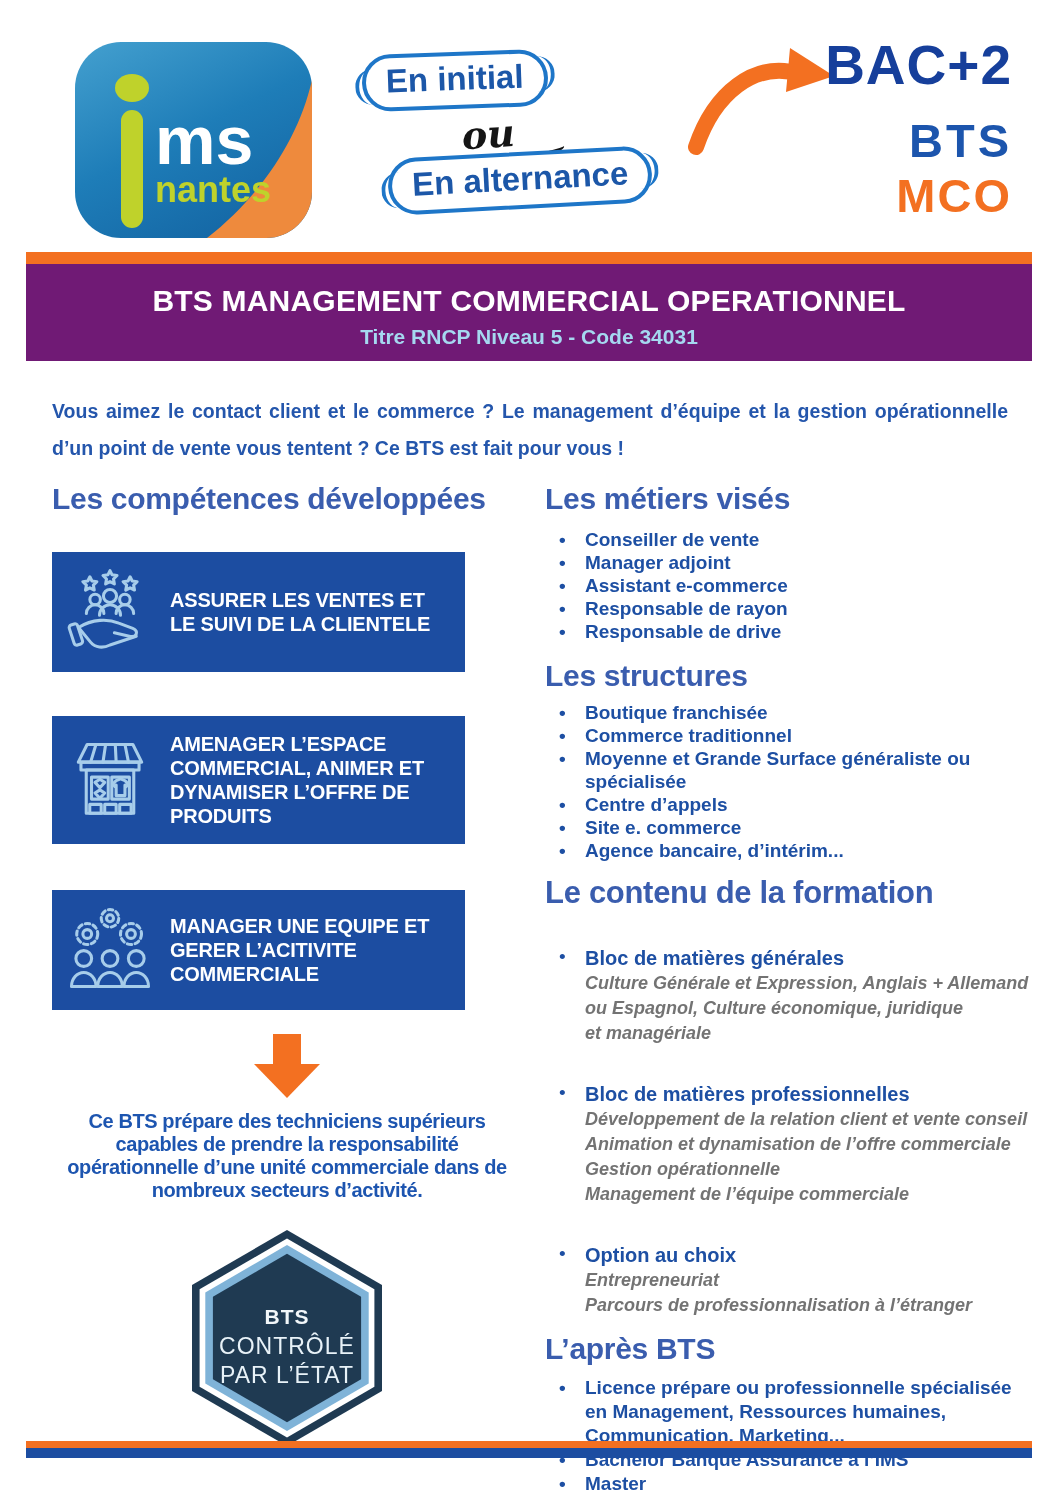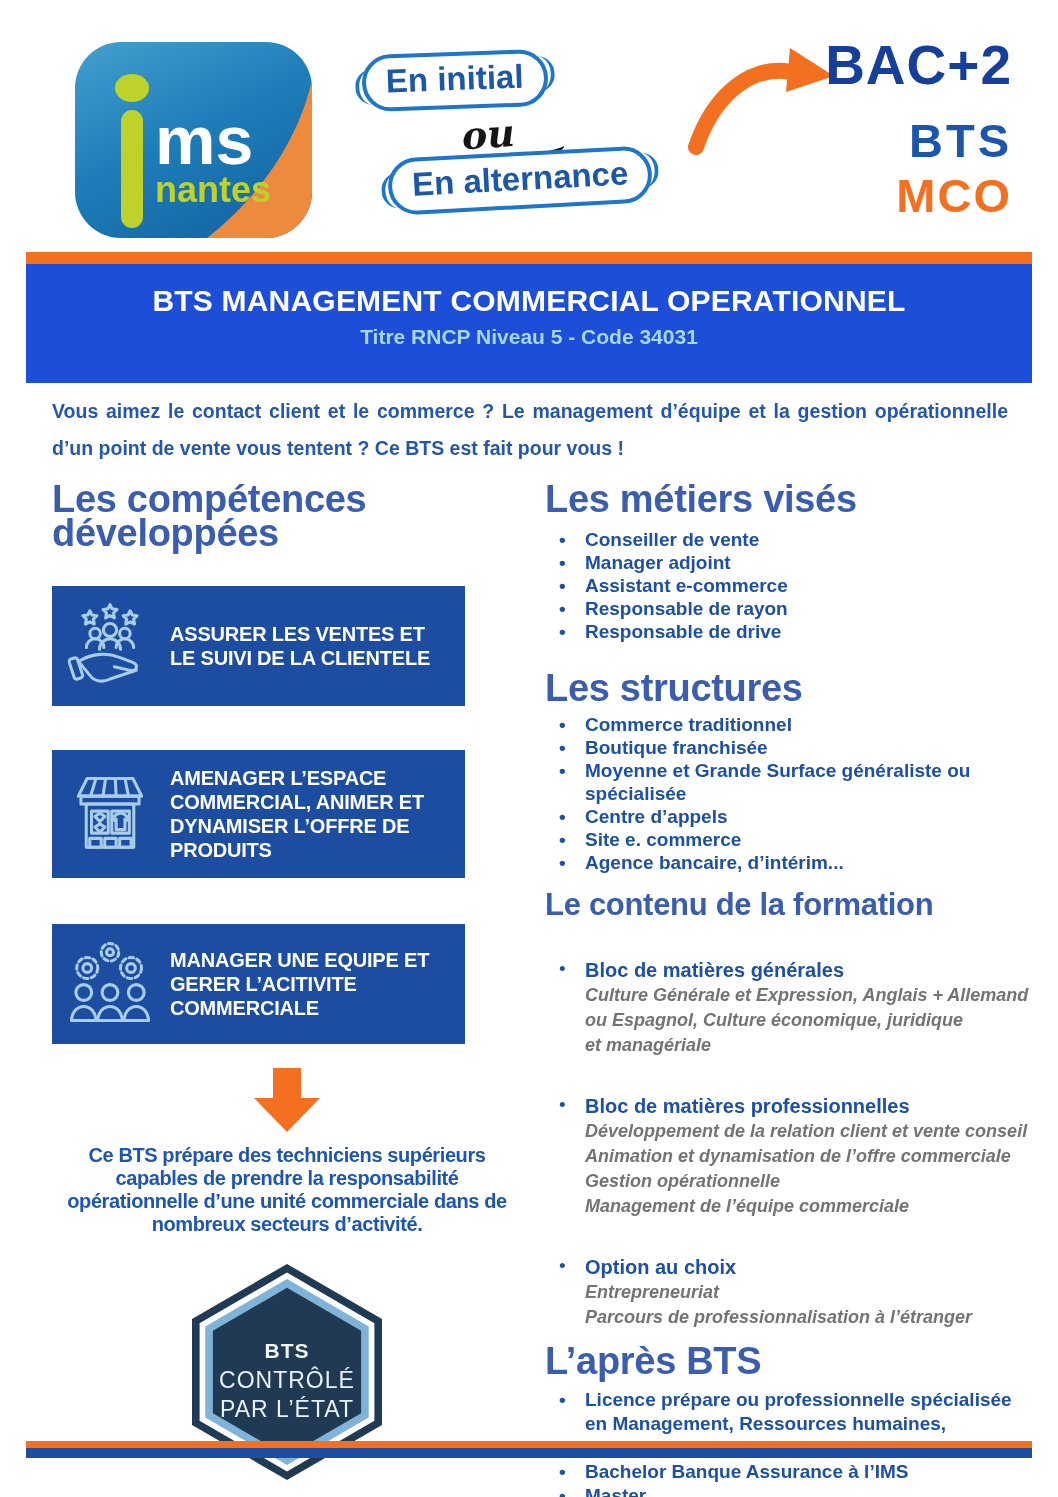--- a/index.html
+++ b/index.html
@@ -22,32 +22,32 @@
       border-radius:50% / 100%;transform:rotate(-7deg);margin:-6px 0 0 -18px;}
   .top-arrow{position:absolute;left:686px;top:32px;}
   .degree{position:absolute;right:46px;top:38px;text-align:right;line-height:1;}
   .bac{font-size:55px;font-weight:800;color:#163F9B;letter-spacing:1px;}
   .bts{font-size:47px;font-weight:800;color:#1C55AD;letter-spacing:3px;margin-top:24px;}
   .mco{font-size:47px;font-weight:800;color:#F37021;letter-spacing:2px;margin-top:8px;}
 
   
   .banner{position:absolute;left:26px;right:26px;top:252px;}
   .banner-orange{height:12px;background:#F37021;}
-  .banner-blue{background:#1d4ed8;padding:20px 10px 34px;}
+  .banner-blue{background:#701a75;padding:20px 10px 12px;}
   .banner-title{font-size:30px;font-weight:800;color:#ffffff;text-align:center;letter-spacing:0.2px;}
   .banner-sub{font-size:21px;color:#A5D8F0;text-align:center;margin-top:7px;font-weight:600;}
 
   
   .intro{position:absolute;left:52px;width:956px;top:393px;color:#2456AC;font-weight:700;
          font-size:19.5px;line-height:37px;text-align:justify;}
 
   
   .col-left{position:absolute;left:52px;top:480px;width:470px;}
   .col-right{position:absolute;left:545px;top:480px;width:494px;}
-  h2{font-size:38px;line-height:34px;font-weight:800;color:#3A5DAE;margin:0;letter-spacing:-0.3px;}
+  h2{font-size:30px;line-height:34px;font-weight:800;color:#3A5DAE;margin:0;letter-spacing:-0.3px;}
   .h2-first{margin-top:2px;}
 
   
   .card{width:413px;box-sizing:border-box;background:#1C4DA1;display:flex;align-items:center;
         gap:16px;padding:16px 14px;}
   .card1{margin-top:36px;min-height:110px;}
   .card2{margin-top:44px;min-height:118px;}
   .card3{margin-top:46px;min-height:108px;}
   .card .icn{flex:0 0 88px;}
   .card .lbl{color:#ffffff;font-weight:800;font-size:20px;line-height:24px;
@@ -59,21 +59,21 @@
   .note{margin-top:12px;width:470px;text-align:center;color:#1D55B0;font-weight:800;
         font-size:20px;line-height:23px;letter-spacing:-0.4px;}
   .hexwrap{margin:26px auto 0;width:200px;}
 
   
   ul.blist{margin:12px 0 0;padding:0;list-style:none;}
   ul.blist li{position:relative;padding-left:40px;font-size:19px;color:#1D4FA3;
               line-height:23px;font-weight:600;}
   ul.blist li::before{content:"•";position:absolute;left:14px;color:#1D4FA3;}
   ul.apres li{line-height:24px;}
-  .h2-structures{margin-top:28px;}
+  .h2-structures{margin-top:16px;}
   .h2-contenu{margin-top:14px;font-size:31px;}
   .h2-apres{margin-top:12px;}
   .blocks{margin-top:10px;}
   .block{position:relative;padding-left:40px;margin-bottom:14px;}
   .block::before{content:"•";position:absolute;left:14px;color:#1D4FA3;font-size:19px;}
   .block-title{font-size:20px;font-weight:800;color:#1D4FA3;line-height:24px;margin-top:36px;}
   .block-details{font-style:italic;color:#737373;font-size:18px;line-height:25px;
                  margin-top:1px;font-weight:600;}
 
   
@@ -233,22 +233,22 @@
     <li><span>Conseiller de vente</span></li>
         <li><span>Manager adjoint</span></li>
         <li><span>Assistant e-commerce</span></li>
         <li><span>Responsable de rayon</span></li>
         <li><span>Responsable de drive</span></li>
       </ul>
 
     <h2 class="h2-structures">Les structures</h2>
     <ul class="blist" style="margin-top:8px;">
 
-    <li><span>Commerce traditionnel</span></li>
-        <li><span>Boutique franchisée</span></li>
+    <li><span>Boutique franchisée</span></li>
+        <li><span>Commerce traditionnel</span></li>
         <li><span>Moyenne et Grande Surface généraliste ou spécialisée</span></li>
         <li><span>Centre d’appels</span></li>
         <li><span>Site e. commerce</span></li>
         <li><span>Agence bancaire, d’intérim...</span></li>
       </ul>
 
     <h2 class="h2-contenu">Le contenu de la formation</h2>
     <div class="blocks">
 
         <div class="block">

